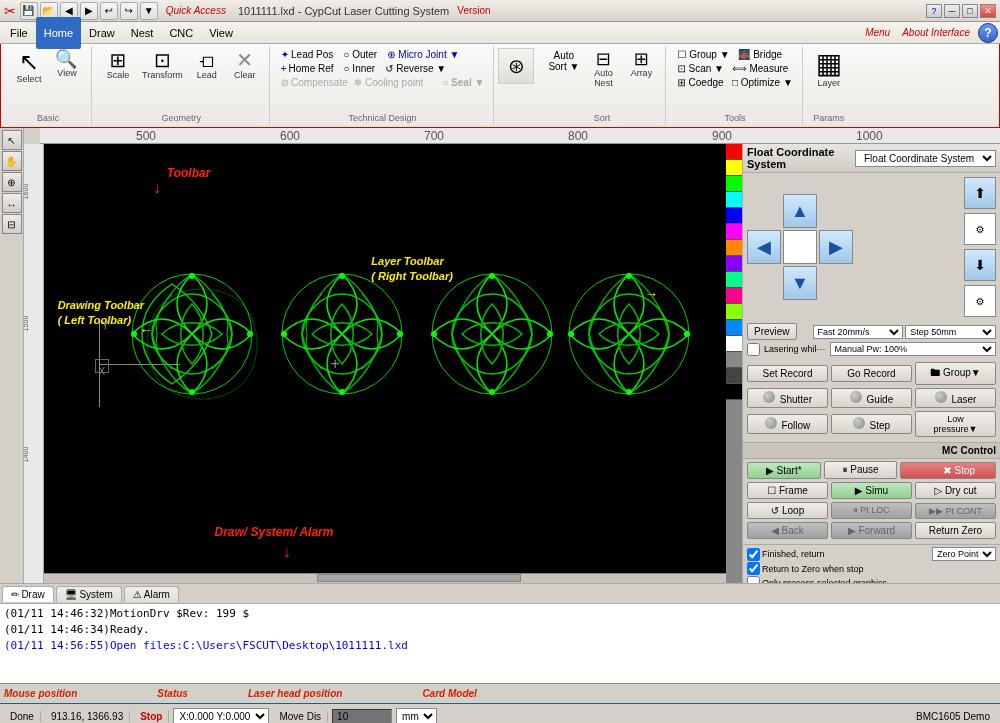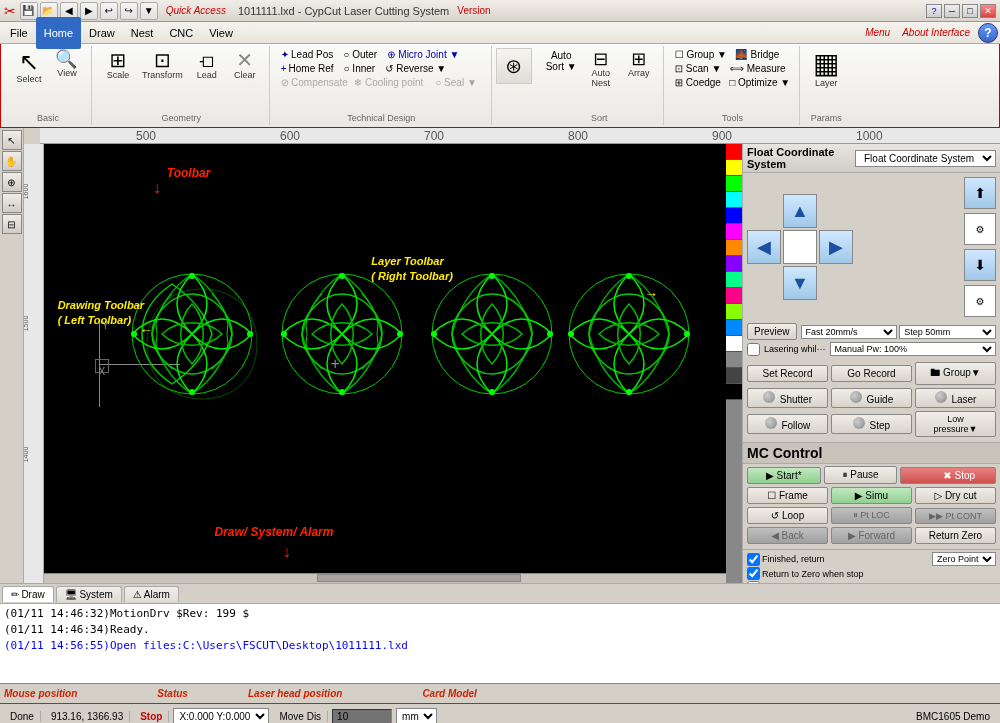--- a/index.html
+++ b/index.html
@@ -73,21 +73,21 @@
     
     
     .h-ruler { height: 16px; background: #e8e8e8; border-bottom: 1px solid #999; position: relative; overflow: hidden; display: flex; align-items: flex-end; padding-bottom: 1px; }
     .h-ruler-tick { position: absolute; bottom: 0; font-size: 12px; color: #555; }
     
     
     .left-sidebar { width: 24px; background: #d4d0c8; border-right: 1px solid #aaa; display: flex; flex-direction: column; align-items: center; padding-top: 2px; gap: 1px; }
     .sidebar-tool { width: 20px; height: 20px; border: 1px solid #888; background: linear-gradient(to bottom, #f0ede8, #d0ccc8); display: flex; align-items: center; justify-content: center; cursor: pointer; font-size: 10px; }
     
     
-    .mc-label { font-size: 14px; font-weight: bold; padding: 2px 4px; background: #c8c4bc; border-top: 1px solid #aaa; border-bottom: 1px solid #aaa; }
+    .mc-label { font-size: 10px; font-weight: bold; padding: 2px 4px; background: #c8c4bc; border-top: 1px solid #aaa; border-bottom: 1px solid #aaa; text-align: right; }
     
     
     ::-webkit-scrollbar { width: 10px; height: 10px; }
     ::-webkit-scrollbar-track { background: #d4d0c8; }
     ::-webkit-scrollbar-thumb { background: #aaa; border: 1px solid #888; }
 
     
     .canvas-wrapper { display: flex; flex-direction: column; flex: 1; overflow: hidden; }
     .canvas-row { display: flex; flex: 1; overflow: hidden; }
   </style>
@@ -180,21 +180,21 @@
       <div class="ribbon-btn-small">
         <span style="color:#00a;">+</span>
         <span>Home Ref</span>
         <span style="margin-left:8px;">○ Inner</span>
         <span style="margin-left:8px;">↺ Reverse ▼</span>
       </div>
       <div class="ribbon-btn-small" style="color:#aaa;">
         <span>⊘</span>
         <span>Compensate</span>
         <span style="margin-left:4px;">❄ Cooling point</span>
-        <span style="margin-left:10px;">○ Seal ▼</span>
+        <span style="margin-left:17px;font-weight:bold;">○ Seal ▼</span>
       </div>
     </div>
     <div class="ribbon-group-label">Technical Design</div>
   </div>
 
   <div style="display:flex;flex-direction:column;align-items:center;padding:2px;">
     <div style="width:36px;height:36px;border:1px solid #ccc;background:linear-gradient(to bottom,#f5f5f0,#e0dcd8);display:flex;align-items:center;justify-content:center;font-size:20px;cursor:pointer;">⊛</div>
   </div>
 
   <div class="ribbon-group">
@@ -414,21 +414,21 @@
           </div>
           <div style="display:flex;flex-direction:column;gap:4px;">
             <div style="width:32px;height:32px;background:linear-gradient(to bottom,#d0e8ff,#a0c8e8);border:1px solid #888;display:flex;align-items:center;justify-content:center;cursor:pointer;font-size:14px;">⬆</div>
             <div style="width:32px;height:32px;background:white;border:1px solid #888;display:flex;align-items:center;justify-content:center;cursor:pointer;font-size:10px;">⚙</div>
             <div style="width:32px;height:32px;background:linear-gradient(to bottom,#d0e8ff,#a0c8e8);border:1px solid #888;display:flex;align-items:center;justify-content:center;cursor:pointer;font-size:14px;">⬇</div>
             <div style="width:32px;height:32px;background:white;border:1px solid #888;display:flex;align-items:center;justify-content:center;cursor:pointer;font-size:10px;">⚙</div>
           </div>
         </div>
 
         <div style="padding:2px 4px;">
-          <div style="display:flex;align-items:center;gap:4px;margin-bottom:2px;">
+          <div style="display:flex;align-items:center;gap:16px;margin-bottom:2px;">
             <button class="ctrl-btn">Preview</button>
             <div style="display:grid;grid-template-columns:1fr 1fr;gap:2px;flex:1;">
               <select style="font-size:9px;border:1px solid #888;background:white;">
                 <option>Fast 20mm/s</option>
               </select>
               <select style="font-size:9px;border:1px solid #888;background:white;">
                 <option>Step  50mm</option>
               </select>
             </div>
           </div>

